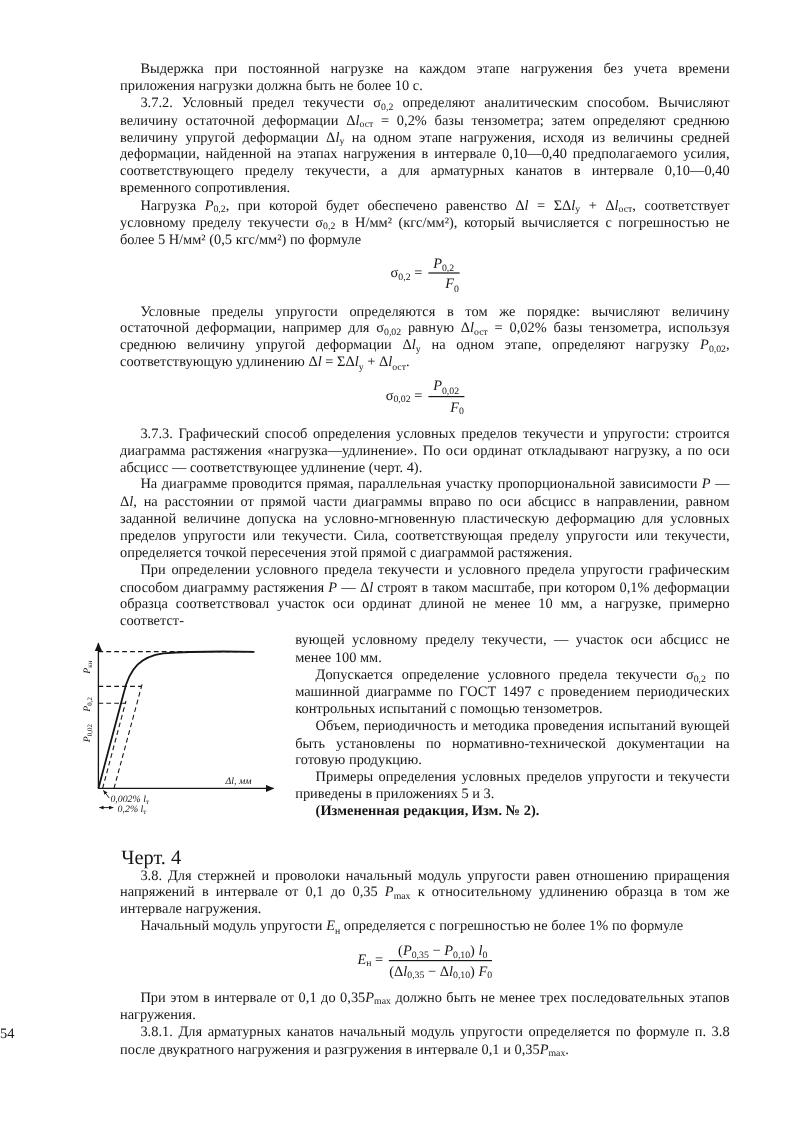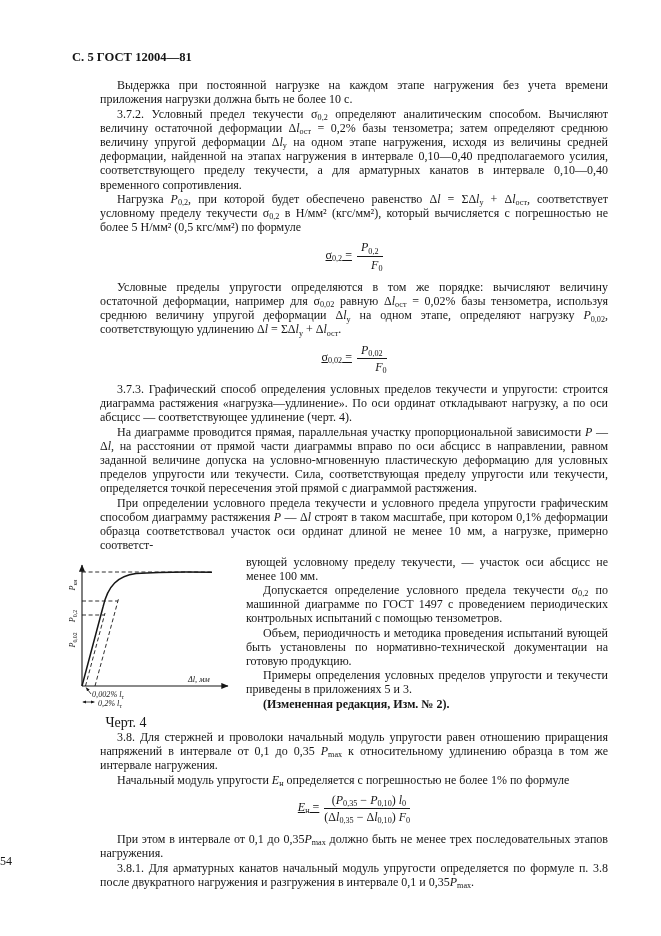--- a/index.html
+++ b/index.html
@@ -13,44 +13,43 @@
     font-family:"Liberation Serif","DejaVu Serif",serif;
     font-size:12px; line-height:14.2px; color:#161616;
   }
   .doc-header { font-weight:bold; font-size:12.6px; margin-bottom:14px; }
   .body-block { padding-left:28px; }
   .para { text-align:justify; text-indent:17px; }
   .para.noindent { text-indent:0; }
   .para.bold { font-weight:bold; }
   sub { font-size:0.68em; line-height:0; position:relative; top:0.28em; vertical-align:baseline; }
   .formula { text-align:center; margin:6px 0 8px; }
-  .f-lhs { margin-right:5px;text-decoration:underline; }
+  .f-lhs { margin-right:5px; }
   .frac { display:inline-block; vertical-align:middle; text-align:right; }
   .frac .num { display:block; border-bottom:1px solid #161616; padding:0 4px 1px; }
   .frac .den { display:block; padding-top:1px; }
   .fig-row { display:flex; margin-left:-58px; margin-top:2px; }
   .figure { flex:0 0 196px; width:196px; }
   .beside { flex:1; margin-left:8px; }
-  .fig-caption { width:168px; text-align:center; font-size:14px; margin-top:0; }
+  .fig-caption { width:168px; text-align:center; font-size:17px; margin-top:20px; }
   .page-number { position:absolute; bottom:68px; left:0; right:0; font-size:12px; }
   
   svg .ln { stroke:#161616; stroke-width:1.1; fill:none; }
   svg .dash { stroke:#161616; stroke-width:0.9; fill:none; stroke-dasharray:4 2.6; }
   svg .curve { stroke:#161616; stroke-width:1.5; fill:none; }
   svg .thin { stroke:#161616; stroke-width:0.8; fill:none; }
   svg text { font-family:"Liberation Serif","DejaVu Serif",serif; font-size:8.2px; fill:#161616; }
   svg .fsub { font-size:5.8px; }
   svg .ital { font-style:italic; }
 </style>
 </head>
 <body>
 
 <div class="page">
 
-  <div class="doc-header">С. 5 ГОСТ 12004—81</div>
 
   <div class="body-block">
 
     <p class="para">Выдержка при постоянной нагрузке на каждом этапе нагружения без учета времени приложения нагрузки должна быть не более 10 с.</p>
     <p class="para">3.7.2. Условный предел текучести σ<sub>0,2</sub> определяют аналитическим способом. Вычисляют величину остаточной деформации Δ<i>l</i><sub>ост</sub> = 0,2% базы тензометра; затем определяют среднюю величину упругой деформации Δ<i>l</i><sub>у</sub> на одном этапе нагружения, исходя из величины средней деформации, найденной на этапах нагружения в интервале 0,10—0,40 предполагаемого усилия, соответствующего пределу текучести, а для арматурных канатов в интервале 0,10—0,40 временного сопротивления.</p>
     <p class="para">Нагрузка <i>P</i><sub>0,2</sub>, при которой будет обеспечено равенство Δ<i>l</i> = ΣΔ<i>l</i><sub>у</sub> + Δ<i>l</i><sub>ост</sub>, соответствует условному пределу текучести σ<sub>0,2</sub> в Н/мм² (кгс/мм²), который вычисляется с погрешностью не более 5 Н/мм² (0,5 кгс/мм²) по формуле</p>
 
     <div class="formula">
       <span class="f-lhs">σ<sub>0,2</sub> =</span><span class="frac"><span class="num"><i>P</i><sub>0,2</sub></span><span class="den"><i>F</i><sub>0</sub></span></span>
     </div>

